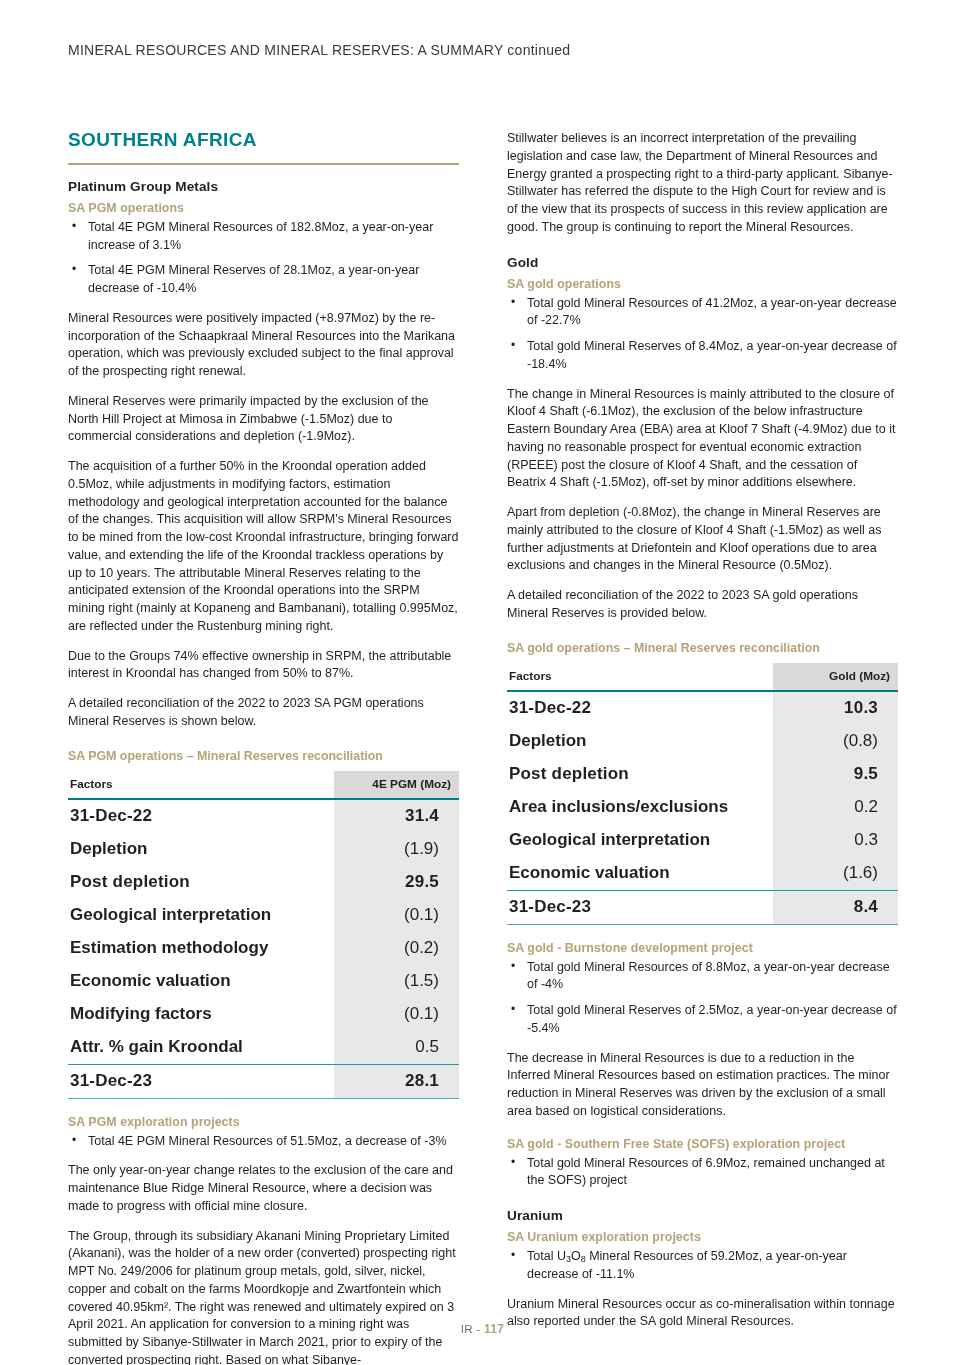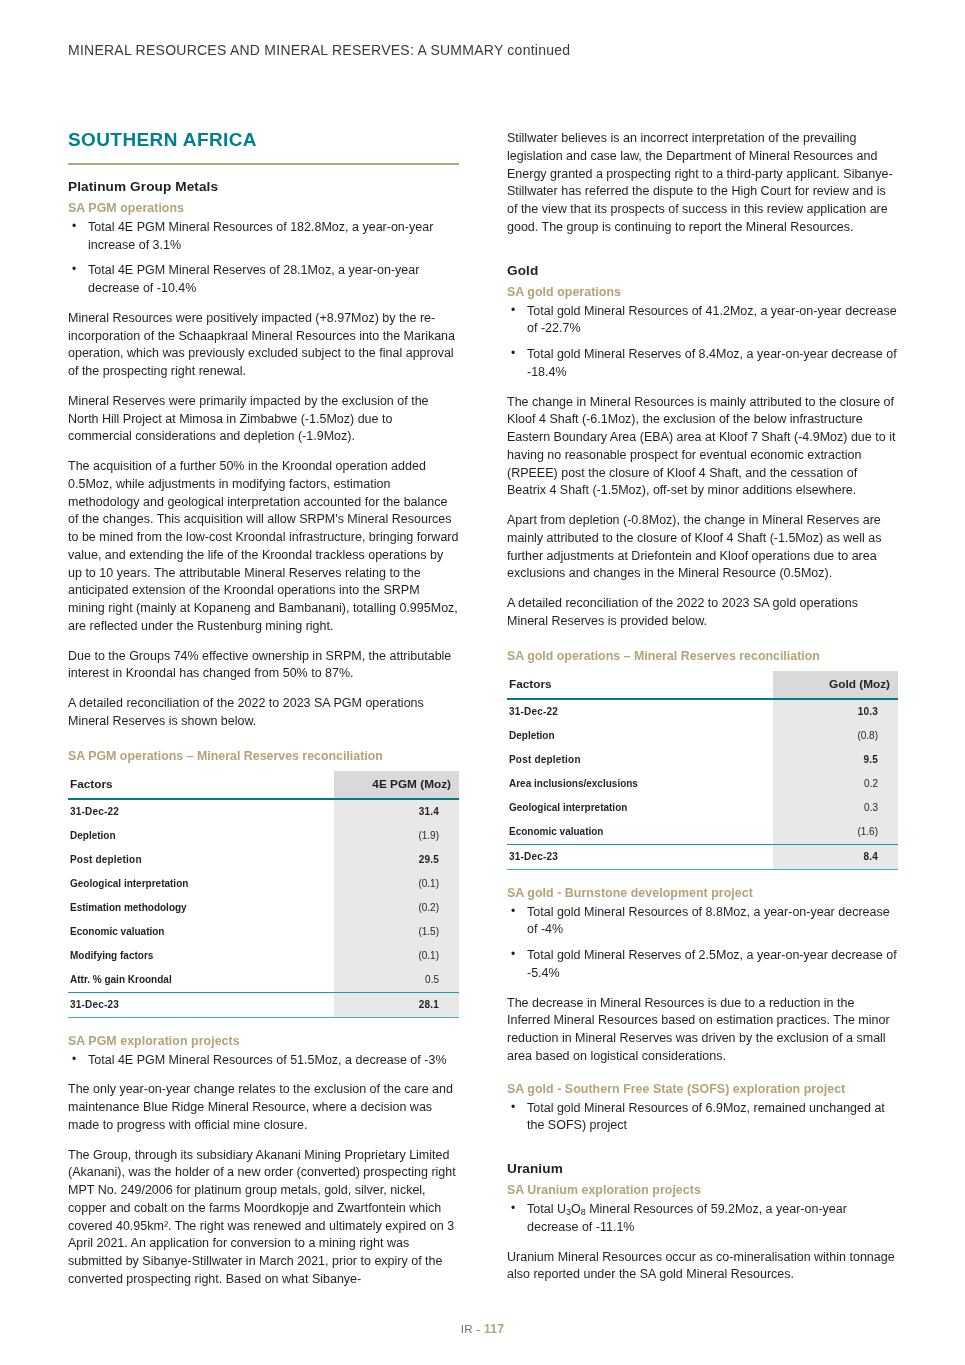--- a/index.html
+++ b/index.html
@@ -57,21 +57,21 @@
     width: 100%;
   }
   h2.metal {
     margin: 0 0 7px 0;
     font-size: 13.6px;
     font-weight: bold;
     color: #231f20;
     letter-spacing: 0.1px;
   }
   h2.metal.spaced {
-    margin-top: 26px;
+    margin-top: 18px;
   }
   h3.sub {
     margin: 0 0 4px 0;
     font-size: 12.4px;
     font-weight: bold;
     color: #b2a477;
     letter-spacing: 0.05px;
   }
   h3.sub.gap {
     margin-top: 16px;
@@ -134,21 +134,21 @@
     text-align: left;
     padding-left: 2px;
   }
   table.recon thead th.val {
     text-align: right;
     background: #d9d9d9;
     padding-right: 8px;
   }
   table.recon tbody td {
     padding: 6.5px 0 6.5px 0;
-    font-size: 10px;
+    font-size: 17px;
   }
   table.recon tbody td.lbl {
     text-align: left;
     padding-left: 2px;
     font-weight: bold;
   }
   table.recon tbody td.val {
     text-align: right;
     background: #e8e8e8;
     padding-right: 20px;

